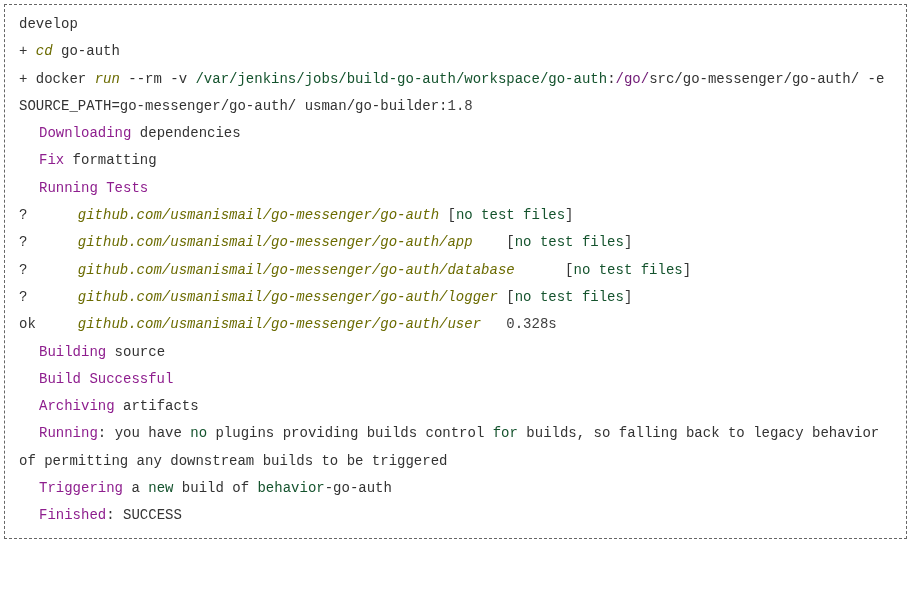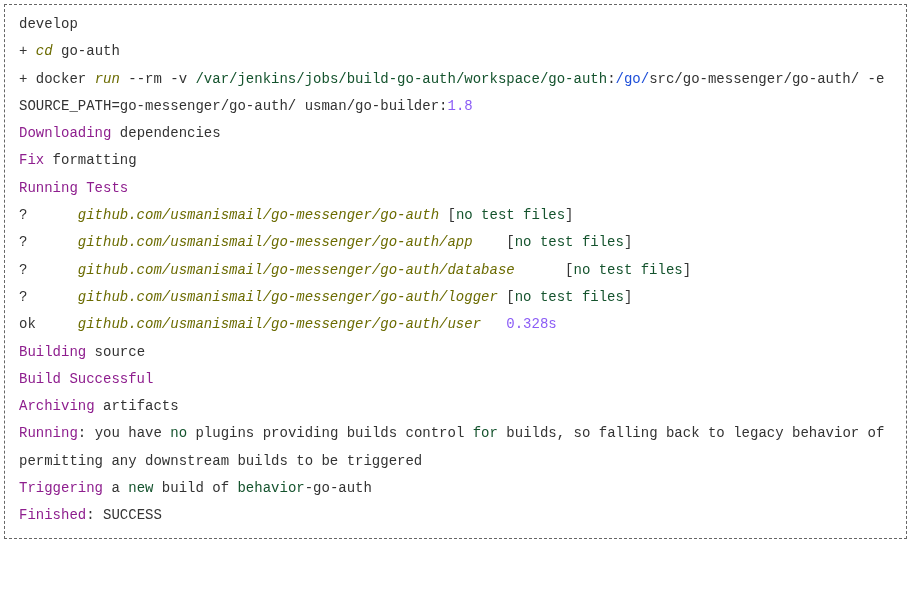--- a/index.html
+++ b/index.html
@@ -15,25 +15,25 @@
     color: #333333;
     padding: 4px;
     width: 911px;
   }
   .console {
     border: 1px dashed #666;
     padding: 6px 14px 8px 14px;
     white-space: pre-wrap;
     word-wrap: break-word;
   }
-  .t-keyword { color: #8e1e8e; }   
+  .t-keyword { color: #8e1e8e; margin-left: 20px; }   
   .t-path    { color: #14532d; }   
-  .t-green   { color: #1d4ed8; }   
+  .t-green   { color: #701a75; }   
   .t-olive   { color: #6b6b00; font-style: italic; }   
-  .t-teal    { color: #8b5cf6; }
+  .t-teal    { color: #404040; }
 </style>
 </head>
 <body>
 
 <div class="console"><span>develop</span>
 <span>+ </span><span class="t-olive">cd</span><span> go-auth</span>
 <span>+ </span><span>docker </span><span class="t-olive">run </span><span>--rm -v </span><span class="t-path">/var/jenkins/jobs/build-go-auth/workspace/go-auth</span><span>:</span><span class="t-green">/go/</span><span>src/go-messenger/go-auth/ -e SOURCE_PATH=go-messenger/go-auth/ usman/go-builder:</span><span class="t-teal">1.8</span>
 <span class="t-keyword">Downloading</span><span> dependencies</span>
 <span class="t-keyword">Fix</span><span> formatting</span>
 <span class="t-keyword">Running Tests</span>

